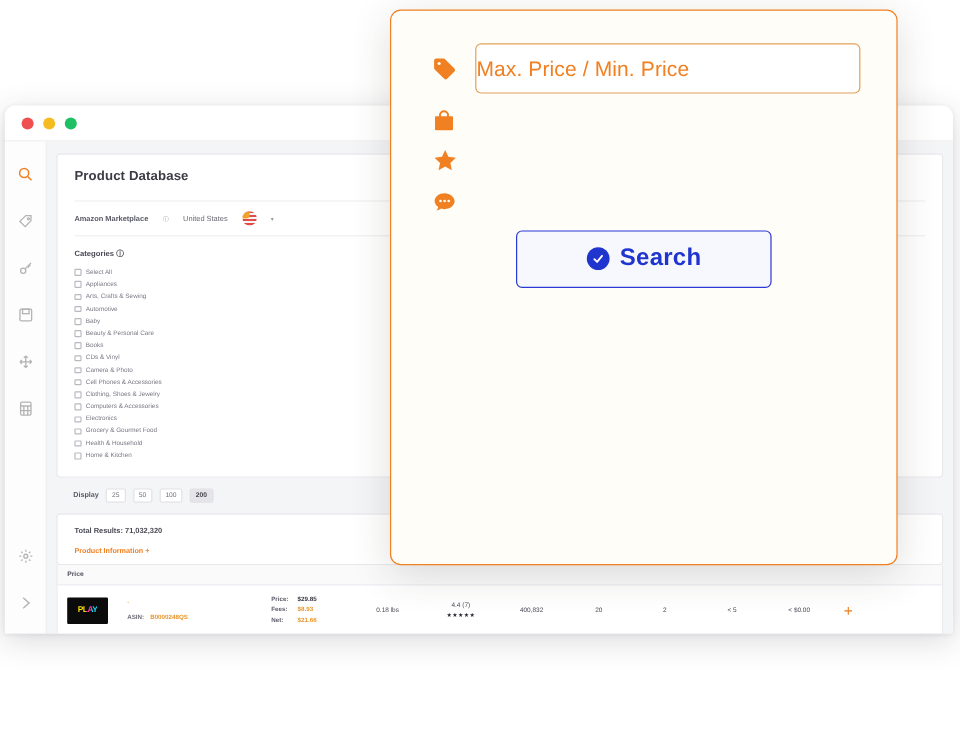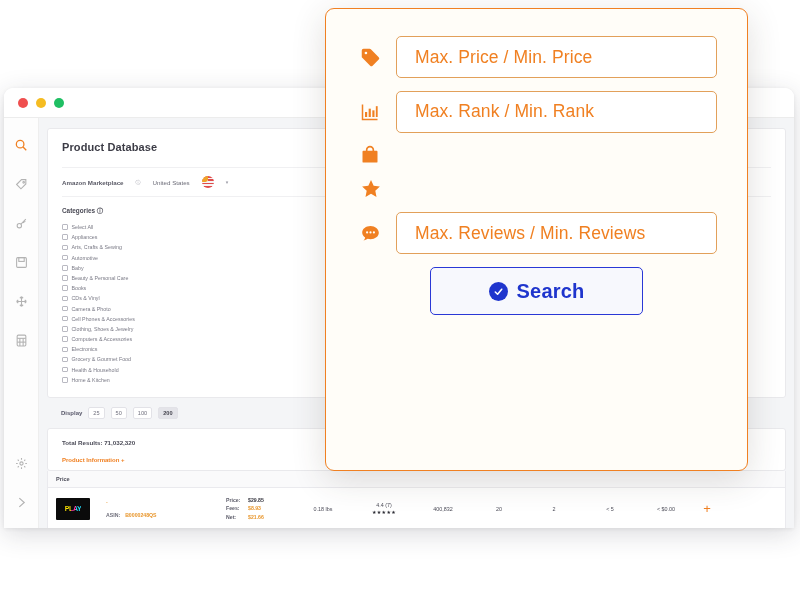--- a/index.html
+++ b/index.html
@@ -254,21 +254,20 @@
     display: flex; align-items: center; justify-content: flex-start;
     color: #f08022;
     padding-left: 4px;
   }
   .finput {
     flex: 1; height: 42px;
     background: #ffffff;
     border: 1.4px solid #e2a05a;
     border-radius: 5px;
     display: flex; align-items: center;
-    padding-left: 18px;
   }
   .finput-text {
     font-size: 17.5px;
     color: #f08022;
     font-weight: 500;
     letter-spacing: .1px;
     white-space: nowrap;
   }
   .search-wrap {
     display: flex; justify-content: center;
@@ -590,34 +589,20 @@
               <path d="M21.4 11.6 12.4 2.6A2 2 0 0 0 11 2H4a2 2 0 0 0-2 2v7c0 .5.2 1 .6 1.4l9 9a2 2 0 0 0 2.8 0l7-7a2 2 0 0 0 0-2.8z"></path>
               <circle cx="6.8" cy="6.8" r="1.5" fill="#fffdf8"></circle>
             </svg>
           </div>
           <div class="finput">
             <span class="finput-text">Max. Price / Min. Price</span>
           </div>
         </div>
         <div class="filter-row">
           <div class="ficon">
-            <svg width="20" height="20" viewBox="0 0 24 24" fill="none" stroke="currentColor" stroke-width="2">
-              <path d="M3 3v18h18" stroke-width="1.8"></path>
-              <rect x="6" y="12" width="2.6" height="6" fill="currentColor" stroke="none"></rect>
-              <rect x="10.4" y="8" width="2.6" height="10" fill="currentColor" stroke="none"></rect>
-              <rect x="14.8" y="10" width="2.6" height="8" fill="currentColor" stroke="none"></rect>
-              <rect x="19" y="5" width="2.2" height="13" fill="currentColor" stroke="none"></rect>
-            </svg>
-          </div>
-          <div class="finput">
-            <span class="finput-text">Max. Rank / Min. Rank</span>
-          </div>
-        </div>
-        <div class="filter-row">
-          <div class="ficon">
             <svg width="20" height="20" viewBox="0 0 24 24" fill="currentColor">
               <path d="M20 7h-3V6a5 5 0 0 0-10 0v1H4a1 1 0 0 0-1 1v12a1 1 0 0 0 1 1h16a1 1 0 0 0 1-1V8a1 1 0 0 0-1-1zM9 6a3 3 0 0 1 6 0v1H9z"></path>
             </svg>
           </div>
         </div>
         <div class="filter-row">
           <div class="ficon">
             <svg width="22" height="22" viewBox="0 0 24 24" fill="currentColor">
               <path d="M12 2.2l2.9 6.2 6.8.8-5 4.7 1.3 6.7-6-3.4-6 3.4 1.3-6.7-5-4.7 6.8-.8z"></path>
             </svg>
@@ -625,23 +610,20 @@
         </div>
         <div class="filter-row">
           <div class="ficon">
             <svg width="21" height="21" viewBox="0 0 24 24" fill="currentColor">
               <path d="M12 3.5c-5.2 0-9.5 3.3-9.5 7.4 0 2.3 1.3 4.3 3.4 5.6-.2 1.3-.9 2.6-1.9 3.6 1.8-.3 3.5-1 4.8-2a11 11 0 0 0 3.2.5c5.2 0 9.5-3.3 9.5-7.4S17.2 3.5 12 3.5z"></path>
               <circle cx="8.1" cy="10.8" r="1.25" fill="#fffdf8"></circle>
               <circle cx="12" cy="10.8" r="1.25" fill="#fffdf8"></circle>
               <circle cx="15.9" cy="10.8" r="1.25" fill="#fffdf8"></circle>
             </svg>
           </div>
-          <div class="finput">
-            <span class="finput-text">Max. Reviews / Min. Reviews</span>
-          </div>
         </div>
       </div>
 
     <div class="search-wrap">
       <div class="search-btn">
         <span class="check-circle">
           <svg width="11" height="11" viewBox="0 0 24 24" fill="none" stroke="#ffffff" stroke-width="3.4" stroke-linecap="round" stroke-linejoin="round">
             <polyline points="5,13 10,18 19,7"></polyline>
           </svg>
         </span>

